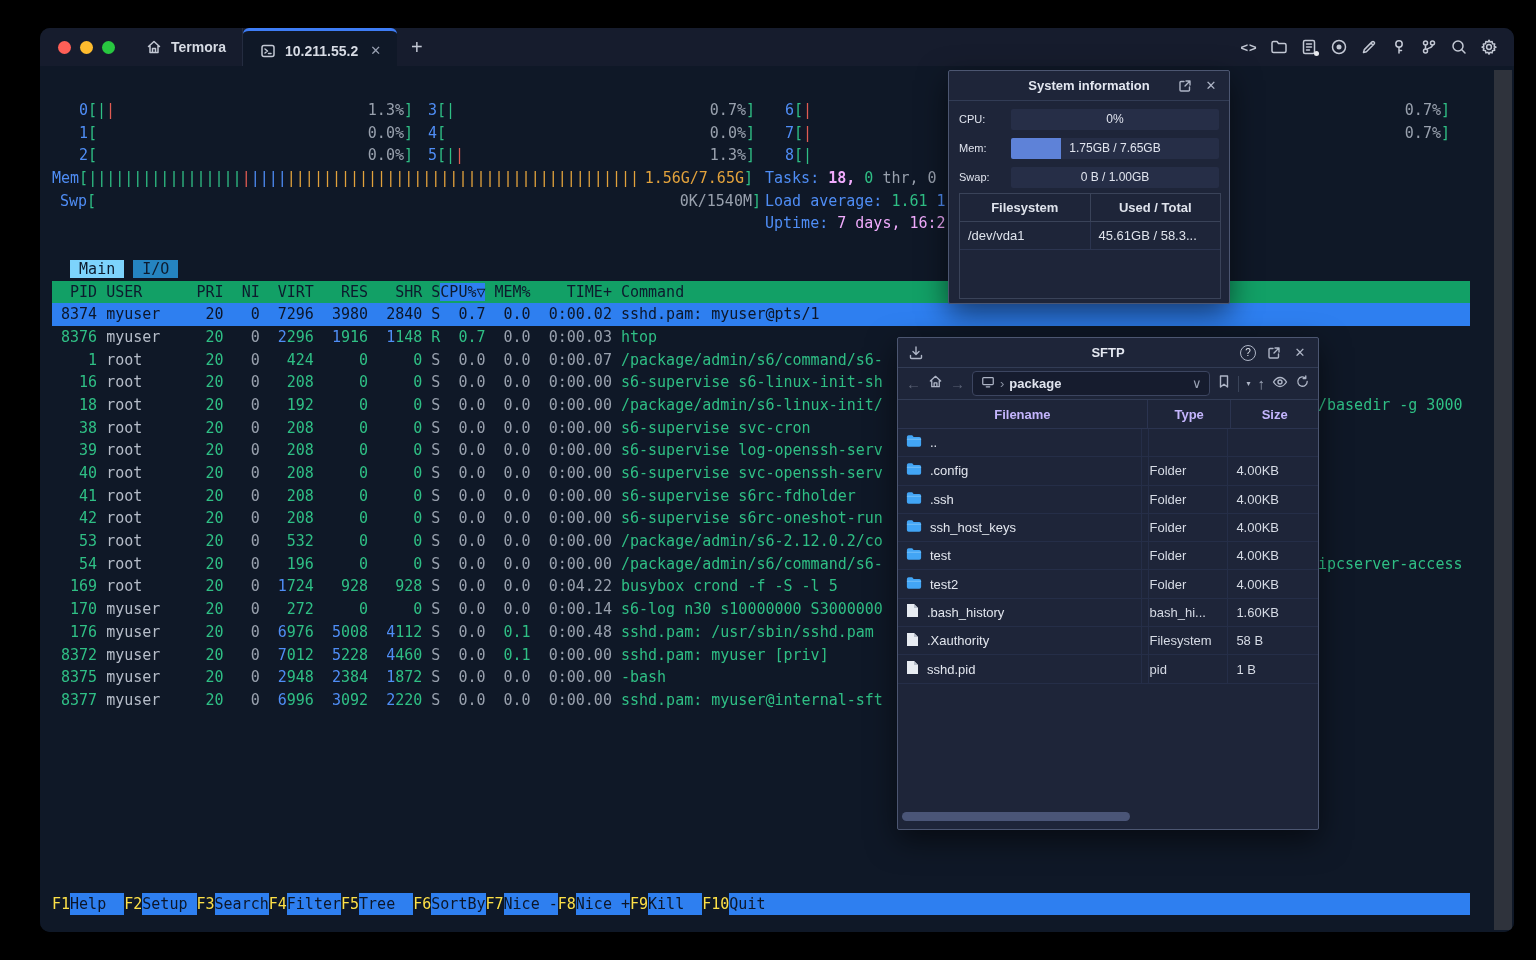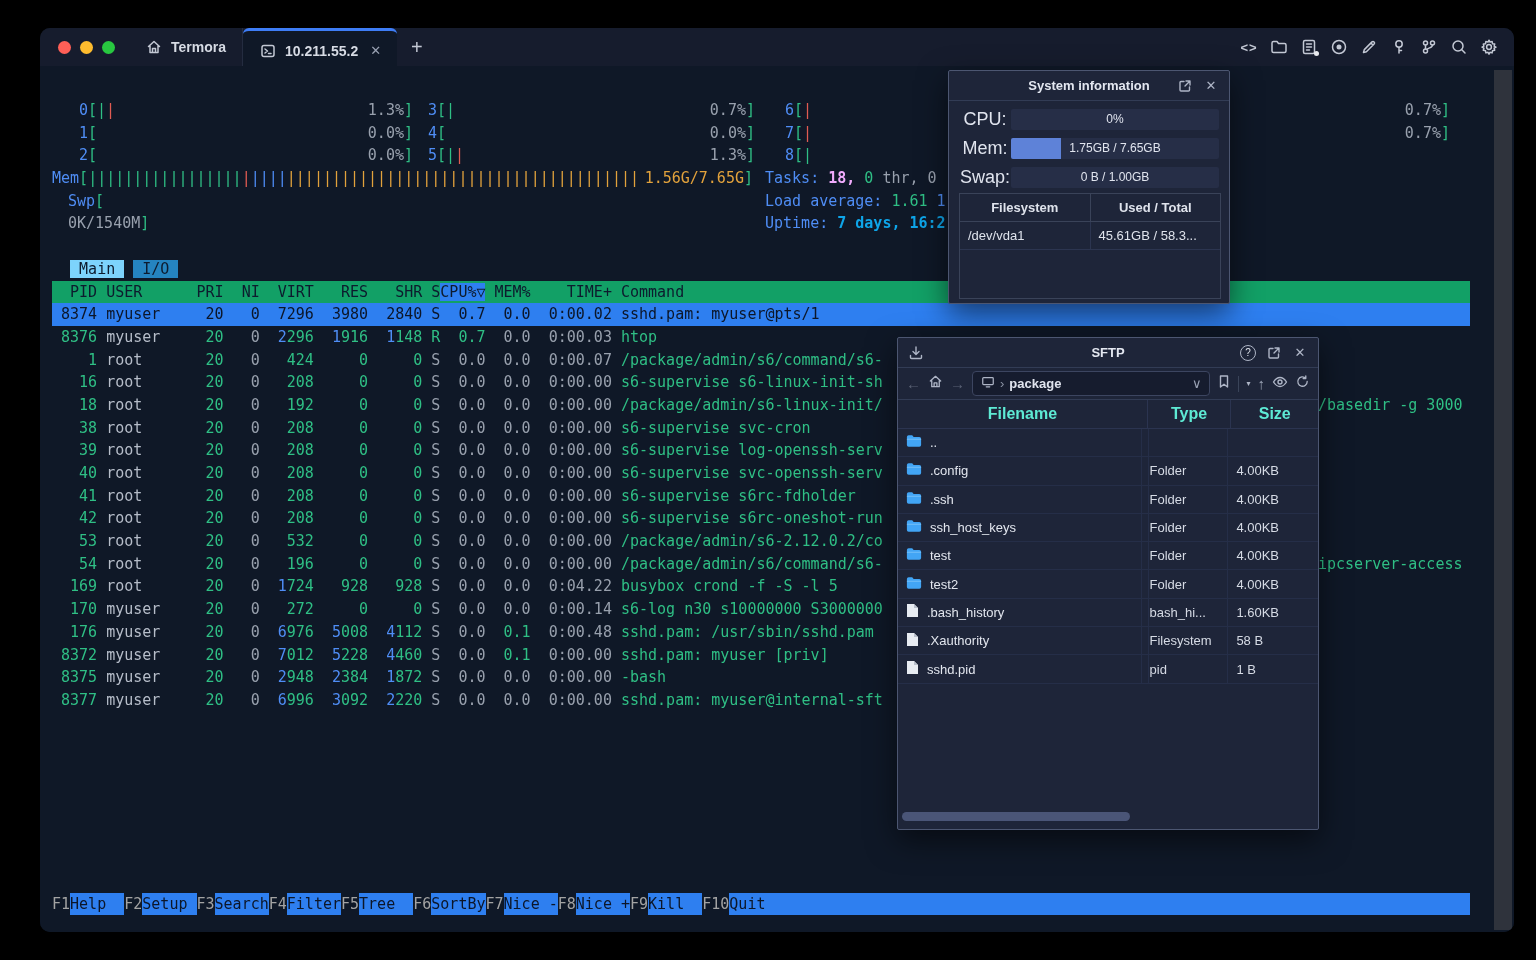--- a/index.html
+++ b/index.html
@@ -20,51 +20,51 @@
   .tbi svg{stroke:#c3c8d4;fill:none;stroke-width:1.5;stroke-linecap:round;stroke-linejoin:round;}
   .tbi .dot{position:absolute;right:-1px;bottom:0;width:5px;height:5px;border-radius:50%;background:#e8eaee;}
   .code-txt{font-size:13px;letter-spacing:1px;color:#c3c8d4;font-weight:bold;}
   
   .term{position:absolute;left:0;top:38px;right:0;bottom:0;background:#0f1827;}
   .scrollstrip{position:absolute;right:2px;top:4px;bottom:2px;width:18px;background:#2f333c;z-index:2;}
   .ht{position:absolute;left:12px;top:33px;width:1418px;z-index:1;
       font-family:"DejaVu Sans Mono","Liberation Mono",monospace;font-size:15px;}
   .ln{position:relative;height:22.7px;line-height:22.7px;white-space:pre;}
   .g{color:#2fbf85}.b{color:#4f8df5}.d{color:#98a0ad}.u{color:#b6bdc9}
-  .w{color:#f0abfc;font-weight:bold}.cy{color:#0ea5e9;font-weight:bold}
+  .w{color:#f0abfc;font-weight:bold}.cy{color:#f0abfc;font-weight:normal}
   .red{color:#e05b52}.org{color:#e2a23c}
   .ln.hdr{background:#12a066;color:#0d1b2e;}
   .ln.hdr span{color:#0d1b2e;}
   .ln.hdr .sort{background:#2e7ff0;}
   .ln.sel{background:#2e7ff0;}
   .ln.sel span{color:#0c1628 !important;}
   .vtab-main{background:#7dd3fc;color:#0d1b2e;}
   .vtab-io{background:#2584c0;color:#0d1b2e;}
   .meter{position:absolute;top:0;height:22.7px;display:flex;justify-content:space-between;white-space:pre;}
   .abs-r{position:absolute;top:0;white-space:pre;}
   .cmd-tail{position:absolute;left:1266px;top:0;}
   .fbar{position:absolute;left:12px;top:827px;width:1418px;height:22px;display:flex;z-index:1;
       font-family:"DejaVu Sans Mono","Liberation Mono",monospace;font-size:15px;line-height:22px;white-space:pre;}
-  .fk{color:#a3a3a3;}
+  .fk{color:#fde047;}
   .fbtn{background:#2e7ff0;color:#0c1628;}
   .fbtn.fill{flex:1;}
   
   .panel{position:absolute;background:#1e2539;border:1px solid #4c5671;border-radius:2px;
      box-shadow:0 10px 30px rgba(0,0,0,.55);z-index:5;color:#dfe3ec;}
   .ptitle{height:29px;display:flex;align-items:center;position:relative;border-bottom:1px solid #323c55;}
   .ptitle .t{position:absolute;left:0;right:0;text-align:center;font-size:13px;font-weight:bold;color:#e3e7f0;}
   .picons{margin-left:auto;display:flex;align-items:center;gap:10px;padding-right:10px;z-index:1;}
   .pic{width:16px;height:16px;display:flex;align-items:center;justify-content:center;color:#aeb5c6;font-size:13px;}
   .pic svg{stroke:#aeb5c6;fill:none;stroke-width:1.4;stroke-linecap:round;stroke-linejoin:round;}
   .help-circ{width:14px;height:14px;border:1.4px solid #aeb5c6;border-radius:50%;font-size:10px;display:flex;align-items:center;justify-content:center;}
   .dl{padding-left:10px;z-index:1;}
   
   #sysinfo{left:908px;top:42px;width:280px;height:232px;}
   .si-row{display:flex;align-items:center;height:22px;margin:7px 10px 0 10px;}
-  .si-lab{width:52px;font-size:18px;color:#e0e4ee;text-align:center;}
+  .si-lab{width:52px;font-size:11px;color:#e0e4ee;}
   .si-bar{position:relative;flex:1;height:21px;background:#262e47;border-radius:2px;overflow:hidden;}
   .si-fill{position:absolute;left:0;top:0;bottom:0;background:#5e82d8;}
   .si-txt{position:absolute;left:0;right:0;top:0;bottom:0;display:flex;align-items:center;justify-content:center;
      font-size:12px;color:#e0e4ee;}
   .fs-table{position:absolute;left:10px;right:8px;top:122px;bottom:4px;border:1px solid #3a4359;font-size:13px;}
   .fs-hrow{display:flex;height:27px;border-bottom:1px solid #3a4359;font-weight:bold;}
   .fs-hrow>div{flex:1;display:flex;align-items:center;justify-content:center;}
   .fs-hrow>div:first-child{border-right:1px solid #3a4359;}
   .fs-row{display:flex;height:27px;border-bottom:1px solid #2c3550;}
   .fs-row>div{flex:1;display:flex;align-items:center;padding-left:8px;}
@@ -74,21 +74,21 @@
   .sf-tools{height:31px;display:flex;align-items:center;gap:7px;padding:0 8px;border-bottom:1px solid #323c55;}
   .nav-a{color:#5a6275;font-size:15px;}
   .nav-a.on{color:#9ba3b5;}
   .crumb{flex:1;height:23px;background:#161c2e;border:1px solid #3c4560;border-radius:4px;
      display:flex;align-items:center;gap:5px;padding:0 8px;font-size:13px;color:#e0e4ee;font-weight:bold;}
   .crumb .chev{margin-left:auto;color:#9ba3b5;font-weight:normal;}
   .crumb .gt{color:#8b93a5;font-weight:normal;}
   .ticon svg{stroke:#aeb5c6;fill:none;stroke-width:1.4;stroke-linecap:round;stroke-linejoin:round;}
   .vsep{width:1px;height:16px;background:#3a4459;}
   .caret{color:#aeb5c6;font-size:8px;}
-  .sf-head{display:flex;height:28px;font-size:16px;font-weight:bold;color:#5eead4;border-bottom:1px solid #2b3450;}
+  .sf-head{display:flex;height:28px;font-size:13px;font-weight:bold;color:#c4b5fd;border-bottom:1px solid #2b3450;}
   .sf-head>div{display:flex;align-items:center;justify-content:center;}
   .c-name{width:250px;}.c-type{width:83px;}.c-size{width:87px;}
   .sf-head .c-name{border-right:1px solid #2b3450;}
   .sf-head .c-type{border-right:1px solid #2b3450;}
   .sf-body{position:relative;}
   .sf-row{display:flex;height:27.3px;border-bottom:1px solid #252e48;font-size:13px;color:#d6dbe5;}
   .sf-row>div{display:flex;align-items:center;}
   .sf-row .c-name{padding-left:8px;gap:8px;border-right:1px solid #252e48;color:#e2e6ee;}
   .sf-row .c-type{padding-left:8px;border-right:1px solid #252e48;}
   .sf-row .c-size{padding-left:8px;}
@@ -182,21 +182,21 @@
     </div>
   </div>
 
   <div class="term">
     <div class="scrollstrip"></div>
     <div class="ht" id="htop">
         <div class="ln"><div class="meter" style="left: 27px; width: 334px;"><span><span class="b">0</span><span class="g">[</span><span class="g">|</span><span class="red">|</span></span><span><span class="d">1.3%</span><span class="g">]</span></span></div><div class="meter" style="left: 376px; width: 327px;"><span><span class="b">3</span><span class="g">[</span><span class="g">|</span></span><span><span class="d">0.7%</span><span class="g">]</span></span></div><div class="meter" style="left: 733px; width: 665px;"><span><span class="b">6</span><span class="g">[</span><span class="red">|</span></span><span><span class="d">0.7%</span><span class="g">]</span></span></div></div>
         <div class="ln"><div class="meter" style="left: 27px; width: 334px;"><span><span class="b">1</span><span class="g">[</span></span><span><span class="d">0.0%</span><span class="g">]</span></span></div><div class="meter" style="left: 376px; width: 327px;"><span><span class="b">4</span><span class="g">[</span></span><span><span class="d">0.0%</span><span class="g">]</span></span></div><div class="meter" style="left: 733px; width: 665px;"><span><span class="b">7</span><span class="g">[</span><span class="red">|</span></span><span><span class="d">0.7%</span><span class="g">]</span></span></div></div>
         <div class="ln"><div class="meter" style="left: 27px; width: 334px;"><span><span class="b">2</span><span class="g">[</span></span><span><span class="d">0.0%</span><span class="g">]</span></span></div><div class="meter" style="left: 376px; width: 327px;"><span><span class="b">5</span><span class="g">[</span><span class="g">|</span><span class="red">|</span></span><span><span class="d">1.3%</span><span class="g">]</span></span></div><div class="meter" style="left: 733px; width: 665px;"><span><span class="b">8</span><span class="g">[</span><span class="g">|</span></span><span></span></div></div>
         <div class="ln"><div class="meter" style="left: 0px; width: 701px;"><span><span class="b">Mem</span><span class="g">[</span><span class="g">|||||||||||||||||</span><span class="red">|</span><span class="b">||||</span><span class="org">|||||||||||||||||||||||||||||||||||||||</span></span><span><span class="org">1.56G/7.65G</span><span class="g">]</span></span></div><span class="abs-r" style="left: 713px;"><span class="b">Tasks: </span><span class="w">18, </span><span class="g">0</span><span class="d"> thr, 0</span></span></div>
-        <div class="ln"><div class="meter" style="left: 16px; width: 701px; flex-direction: column;"><span><span class="b">Swp</span><span class="g">[</span></span><span><span class="d">0K/1540M</span><span class="g">]</span></span></div><span class="abs-r" style="left: 713px;"><span class="b">Load average: </span><span class="g">1.61 </span><span class="b">1</span></span></div>
+        <div class="ln"><div class="meter" style="left: 8px; width: 701px;"><span><span class="b">Swp</span><span class="g">[</span></span><span><span class="d">0K/1540M</span><span class="g">]</span></span></div><span class="abs-r" style="left: 713px;"><span class="b">Load average: </span><span class="g">1.61 </span><span class="b">1</span></span></div>
         <div class="ln"><span class="abs-r" style="left: 713px;"><span class="b">Uptime: </span><span class="cy">7 days, 16:2</span></span></div>
         <div class="ln"></div>
         <div class="ln"><span>  </span><span class="vtab-main"> Main </span><span> </span><span class="vtab-io"> I/O </span></div>
         <div class="ln hdr"><span>  PID USER      PRI  NI  VIRT   RES   SHR S</span><span class="sort">CPU%▽</span><span> MEM%    TIME+ Command</span></div>
         <div class="ln sel"><span class="g"> 8374</span><span> </span><span class="u">myuser   </span><span class="g">  20</span><span class="d">   0</span><span class="b">  7</span><span class="g">296</span><span class="b">  3</span><span class="g">980</span><span class="b">  2</span><span class="g">840</span><span class="d"> S</span><span class="g">  0.7</span><span class="d">  0.0</span><span class="d">  0:00.02</span><span class="g"> sshd.pam: myuser@pts/1</span></div>
         <div class="ln"><span class="g"> 8376</span><span> </span><span class="u">myuser   </span><span class="g">  20</span><span class="d">   0</span><span class="b">  2</span><span class="g">296</span><span class="b">  1</span><span class="g">916</span><span class="b">  1</span><span class="g">148</span><span class="g"> R</span><span class="g">  0.7</span><span class="d">  0.0</span><span class="d">  0:00.03</span><span class="g"> htop</span></div>
         <div class="ln"><span class="g">    1</span><span> </span><span class="u">root     </span><span class="g">  20</span><span class="d">   0</span><span class="g">   424</span><span class="g">     0</span><span class="g">     0</span><span class="d"> S</span><span class="d">  0.0</span><span class="d">  0.0</span><span class="d">  0:00.07</span><span class="g"> /package/admin/s6/command/s6-</span></div>
         <div class="ln"><span class="g">   16</span><span> </span><span class="u">root     </span><span class="g">  20</span><span class="d">   0</span><span class="g">   208</span><span class="g">     0</span><span class="g">     0</span><span class="d"> S</span><span class="d">  0.0</span><span class="d">  0.0</span><span class="d">  0:00.00</span><span class="g"> s6-supervise s6-linux-init-sh</span></div>
         <div class="ln"><span class="g">   18</span><span> </span><span class="u">root     </span><span class="g">  20</span><span class="d">   0</span><span class="g">   192</span><span class="g">     0</span><span class="g">     0</span><span class="d"> S</span><span class="d">  0.0</span><span class="d">  0.0</span><span class="d">  0:00.00</span><span class="g"> /package/admin/s6-linux-init/</span><span class="cmd-tail g">/basedir -g 3000</span></div>
         <div class="ln"><span class="g">   38</span><span> </span><span class="u">root     </span><span class="g">  20</span><span class="d">   0</span><span class="g">   208</span><span class="g">     0</span><span class="g">     0</span><span class="d"> S</span><span class="d">  0.0</span><span class="d">  0.0</span><span class="d">  0:00.00</span><span class="g"> s6-supervise svc-cron</span></div>

